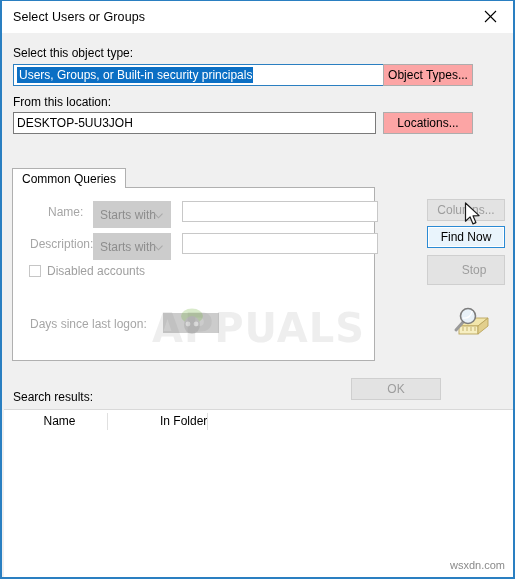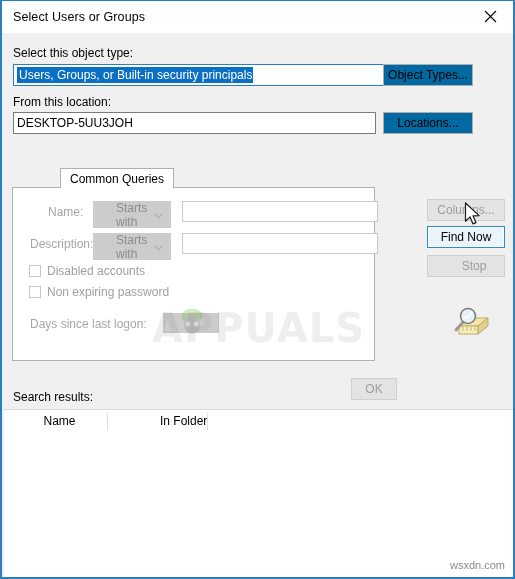--- a/index.html
+++ b/index.html
@@ -105,21 +105,21 @@
   .tbox .sel {
     background: #0b6fc4;
     color: #ffffff;
     padding: 1px 1px 1px 2px;
   }
 
   
   .btn {
     position: absolute;
     box-sizing: border-box;
-    background: #0369a1;
+    background: #fca5a5;
     border: 1px solid #adadad;
     font-family: "Liberation Sans", sans-serif;
     font-size: 12px;
     color: #000000;
     display: flex;
     align-items: center;
     justify-content: center;
     cursor: default;
     white-space: nowrap;
   }
@@ -151,21 +151,20 @@
     padding: 0 9px;
     background: #ffffff;
     border: 1px solid #b0b0b0;
     border-bottom: none;
     display: flex;
     align-items: center;
     font-size: 12px;
     color: #000000;
     cursor: default;
     z-index: 3;
-    margin-left: 48px;
   }
   .tabpanel {
     position: absolute;
     left: 10px;
     top: 154px;
     width: 363px;
     height: 174px;
     box-sizing: border-box;
     background: #ffffff;
     border: 1px solid #b0b0b0;
@@ -182,21 +181,21 @@
   .combo {
     position: absolute;
     box-sizing: border-box;
     height: 27px;
     background: #cccccc;
     border: 1px solid #cccccc;
     display: flex;
     align-items: center;
     font-size: 12px;
     color: #8d8d8d;
-    padding-left: 22px;
+    padding-left: 6px;
     cursor: default;
   }
   .combo .chev {
     position: absolute;
     right: 7px;
     top: 50%;
     transform: translateY(-50%);
   }
 
   .tin {
@@ -386,24 +385,20 @@
             </svg>
         </span>
       </div>
       <div class="tin" style="left:180px; top:200px; width:196px;"></div>
 
       <div class="cbrow" style="left:27px; top:231px;">
         <span class="cbox"></span>
         <span class="cl">Disabled accounts</span>
       </div>
 
-      <div class="cbrow" style="left:27px; top:252px;">
-        <span class="cbox"></span>
-        <span class="cl">Non expiring password</span>
-      </div>
 
       <div class="dlabel" style="left:28px; top:284px;">Days since last logon:</div>
       <div class="dbox" style="left:161px; top:280px; width:56px; height:20px;"></div>
 
       <div class="wm-appuals">APPUALS</div>
       <div class="wm-logo">
         <svg width="34" height="34" viewBox="0 0 34 34">
           <ellipse cx="17" cy="11" rx="11" ry="7.5" fill="#7ab648"></ellipse>
           <ellipse cx="17" cy="20" rx="8" ry="9" fill="#8d8d8d"></ellipse>
           <circle cx="13" cy="19" r="2.4" fill="#ffffff"></circle>
@@ -412,40 +407,40 @@
       </div>
 
       <div class="btn disabled" style="left:425px; top:166px; width:78px; height:22px;">
         <span>Columns...</span>
       </div>
 
       <div class="btn focus" style="left:425px; top:193px; width:78px; height:22px;">
         <span>Find Now</span>
       </div>
 
-      <div class="btn disabled" style="left:425px; top:222px; width:78px; height:22px;padding-left:16px;">
+      <div class="btn disabled" style="left:425px; top:222px; width:78px; height:30px;padding-left:16px;">
         <span>Stop</span>
       </div>
 
       <div class="finder-icon" style="left:448px; top:271px;">
         <svg width="40" height="36" viewBox="0 0 40 36">
           <polygon points="9,22 19,14 38,14 28,22" fill="#f2e6ab" stroke="#b9a45c" stroke-width="0.9"></polygon>
           <rect x="9" y="22" width="19" height="8" fill="#f7efc2" stroke="#b9a45c" stroke-width="0.9"></rect>
           <polygon points="28,22 38,14 38,22 28,30" fill="#e2cf8d" stroke="#b9a45c" stroke-width="0.9"></polygon>
           <line x1="13" y1="23" x2="13" y2="27" stroke="#b9a45c" stroke-width="0.8"></line>
           <line x1="17" y1="23" x2="17" y2="27" stroke="#b9a45c" stroke-width="0.8"></line>
           <line x1="21" y1="23" x2="21" y2="27" stroke="#b9a45c" stroke-width="0.8"></line>
           <line x1="25" y1="23" x2="25" y2="27" stroke="#b9a45c" stroke-width="0.8"></line>
           <line x1="6" y1="26" x2="14" y2="17" stroke="#9a9a9a" stroke-width="3" stroke-linecap="round"></line>
           <circle cx="18" cy="12" r="7.5" fill="#e8f1f8" stroke="#7d7d7d" stroke-width="1.6"></circle>
           <path d="M13 14 A7.5 7.5 0 0 0 22 7" fill="none" stroke="#ffffff" stroke-width="1.4" opacity="0.9"></path>
         </svg>
       </div>
 
-      <div class="btn disabled" style="left:349px; top:345px; width:46px; height:22px;">
+      <div class="btn disabled" style="left:349px; top:345px; width:90px; height:22px;">
         <span>OK</span>
       </div>
 
 
       <div class="label" style="left:11px; top:357px;">Search results:</div>
 
       <div class="listview" style="top:376px; width:509px; height:168px;">
         <div class="lvhead">
           <div class="lvcol" style="left:0; width:103px;justify-content:center;">
             <span class="ctext">Name</span>

